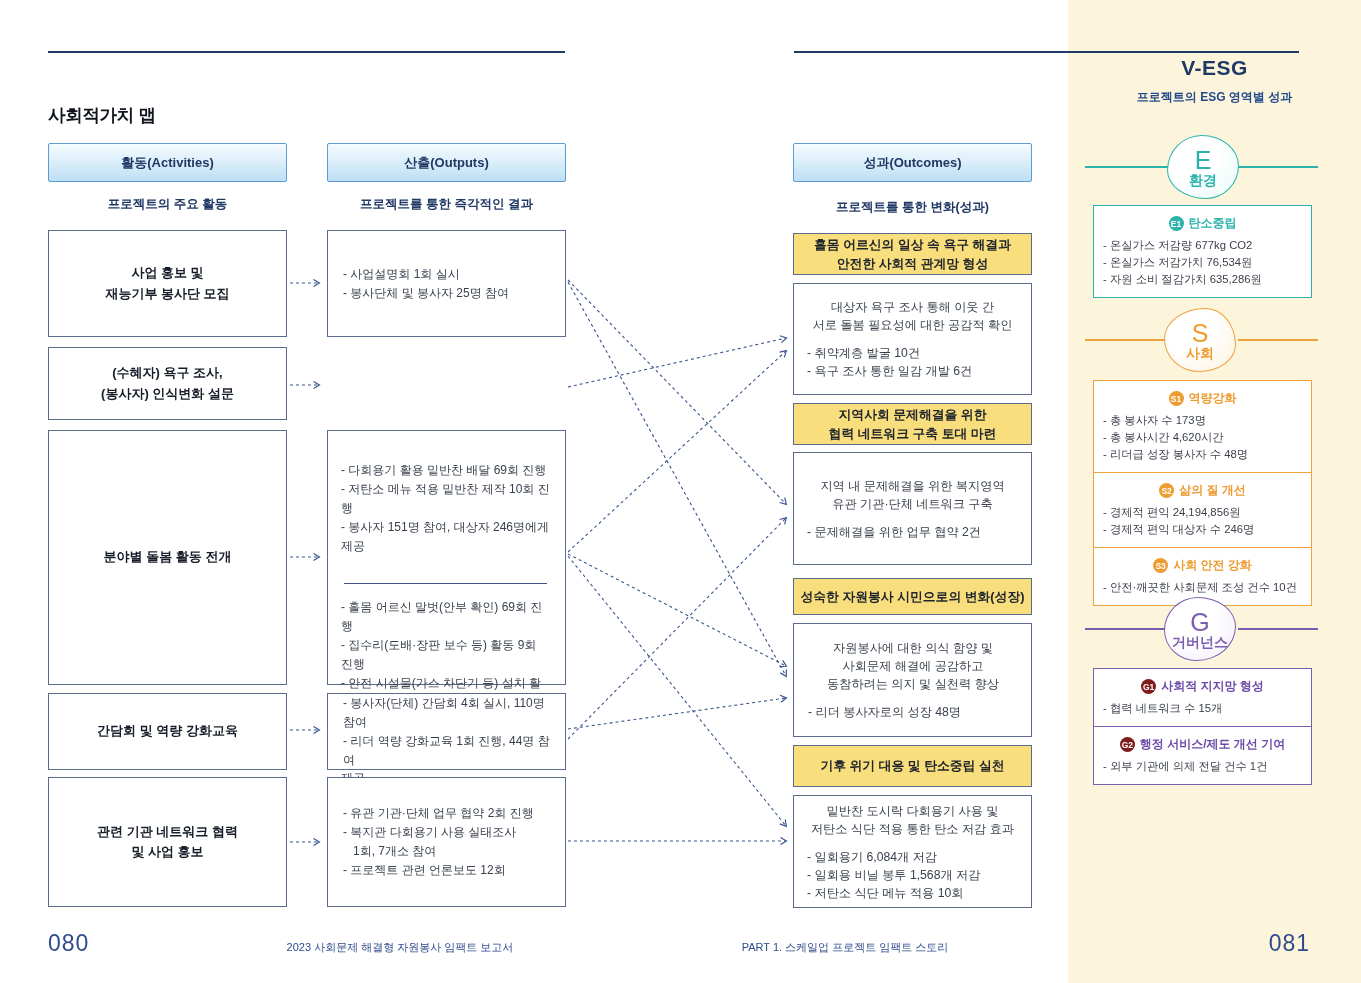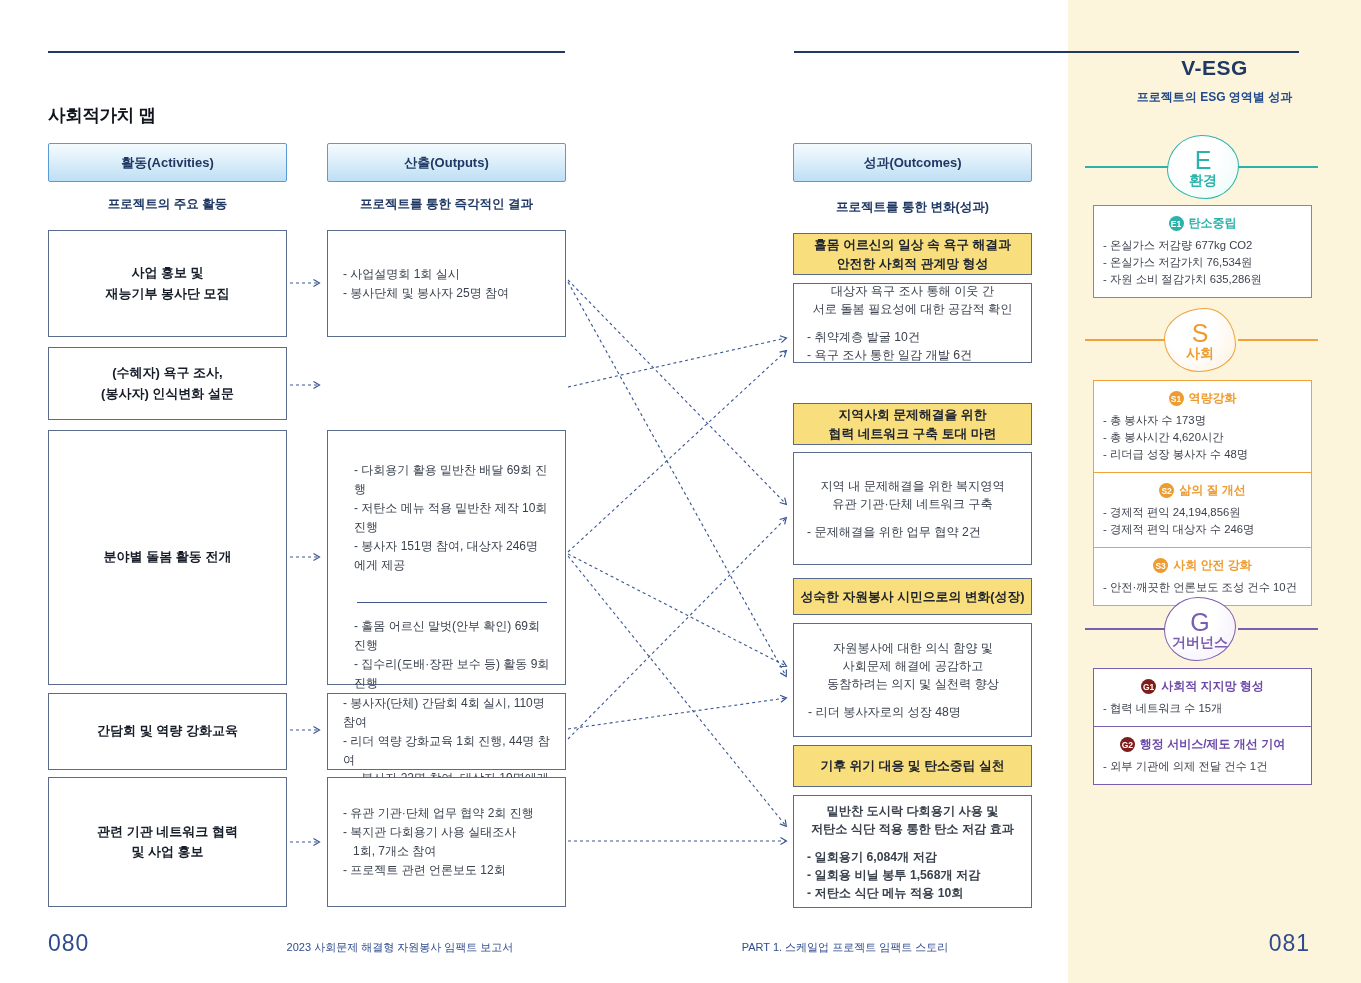--- a/index.html
+++ b/index.html
@@ -107,21 +107,21 @@
   <div class="abs box act-box" style="left:48px;top:693px;width:239px;height:77px;">간담회 및 역량 강화교육</div>
   <div class="abs box act-box" style="left:48px;top:777px;width:239px;height:130px;">관련 기관 네트워크 협력
 및 사업 홍보</div>
 
   <div class="abs box out-box" style="left:327px;top:230px;width:239px;height:107px;">
     <div>
         <div class="out-line">- 사업설명회 1회 실시</div>
         <div class="out-line">- 봉사단체 및 봉사자 25명 참여</div>
       </div>
   </div>
-  <div class="abs box" style="left:327px;top:430px;width:239px;height:255px;padding:30px 15px 0 26px;font-size:12px;color:#39414d;line-height:19px;">
+  <div class="abs box" style="left:327px;top:430px;width:239px;height:255px;padding:30px 15px 0 13px;font-size:12px;color:#39414d;line-height:19px;">
     <div>
         <div class="out-line">- 다회용기 활용 밑반찬 배달 69회 진행</div>
         <div class="out-line">- 저탄소 메뉴 적용 밑반찬 제작 10회 진행</div>
         <div class="out-line">- 봉사자 151명 참여, 대상자 246명에게 제공</div>
       </div>
     <div class="divider"></div>
     <div>
         <div class="out-line">- 홀몸 어르신 말벗(안부 확인) 69회 진행</div>
         <div class="out-line">- 집수리(도배·장판 보수 등) 활동 9회 진행</div>
         <div class="out-line">- 안전 시설물(가스 차단기 등) 설치 활동 9회 진행</div>
@@ -139,21 +139,21 @@
     <div>
         <div class="out-line">- 유관 기관·단체 업무 협약 2회 진행</div>
         <div class="out-line">- 복지관 다회용기 사용 실태조사</div>
         <div class="out-line">   1회, 7개소 참여</div>
         <div class="out-line">- 프로젝트 관련 언론보도 12회</div>
       </div>
   </div>
 
   <div class="abs box oc-head" style="left:793px;top:233px;width:239px;height:42px;">홀몸 어르신의 일상 속 욕구 해결과
 안전한 사회적 관계망 형성</div>
-  <div class="abs box oc-body" style="left:793px;top:283px;width:239px;height:80px;">
+  <div class="abs box oc-body" style="left:793px;top:283px;width:239px;height:112px;">
     <div class="oc-summary">대상자 욕구 조사 통해 이웃 간
 서로 돌봄 필요성에 대한 공감적 확인</div>
     <div>
         <div class="out-line">- 취약계층 발굴 10건</div>
         <div class="out-line">- 욕구 조사 통한 일감 개발 6건</div>
       </div>
   </div>
 
   <div class="abs box oc-head" style="left:793px;top:403px;width:239px;height:42px;">지역사회 문제해결을 위한
 협력 네트워크 구축 토대 마련</div>
@@ -169,21 +169,21 @@
   <div class="abs box oc-body" style="left:793px;top:623px;width:239px;height:114px;padding-left:14px;">
     <div class="oc-summary">자원봉사에 대한 의식 함양 및
 사회문제 해결에 공감하고
 동참하려는 의지 및 실천력 향상</div>
     <div>
         <div class="out-line">- 리더 봉사자로의 성장 48명</div>
       </div>
   </div>
 
   <div class="abs box oc-head" style="left:793px;top:745px;width:239px;height:42px;">기후 위기 대응 및 탄소중립 실천</div>
-  <div class="abs box oc-body" style="left:793px;top:795px;width:239px;height:113px;font-weight:bold;">
+  <div class="abs box oc-body" style="left:793px;top:795px;width:239px;height:113px;">
     <div class="oc-summary">밑반찬 도시락 다회용기 사용 및
 저탄소 식단 적용 통한 탄소 저감 효과</div>
     <div>
         <div class="out-line">- 일회용기 6,084개 저감</div>
         <div class="out-line">- 일회용 비닐 봉투 1,568개 저감</div>
         <div class="out-line">- 저탄소 식단 메뉴 적용 10회</div>
       </div>
   </div>
 
   <div class="abs vesg-title">V-ESG</div>
@@ -236,21 +236,21 @@
           <div class="esg-item">- 경제적 편익 24,194,856원</div>
           <div class="esg-item">- 경제적 편익 대상자 수 246명</div>
         </div>
     </div>
     <div class="esg-group">
       <div class="esg-ghead">
         <span class="badge badge-s">S3</span>
         <span>사회 안전 강화</span>
       </div>
       <div>
-          <div class="esg-item">- 안전·깨끗한 언론보도 조성 건수 10건</div>
+          <div class="esg-item">- 안전·깨끗한 사회문제 조성 건수 10건</div>
         </div>
     </div>
   </div>
 
   <div class="abs hline hline-g" style="left:1085px;top:628px;width:83px;"></div>
   <div class="abs hline hline-g" style="left:1238px;top:628px;width:80px;"></div>
   <div class="abs blob blob-g" style="left:1164px;top:597px;">
     <div class="letter">G</div>
     <div class="bname">거버넌스</div>
   </div>

